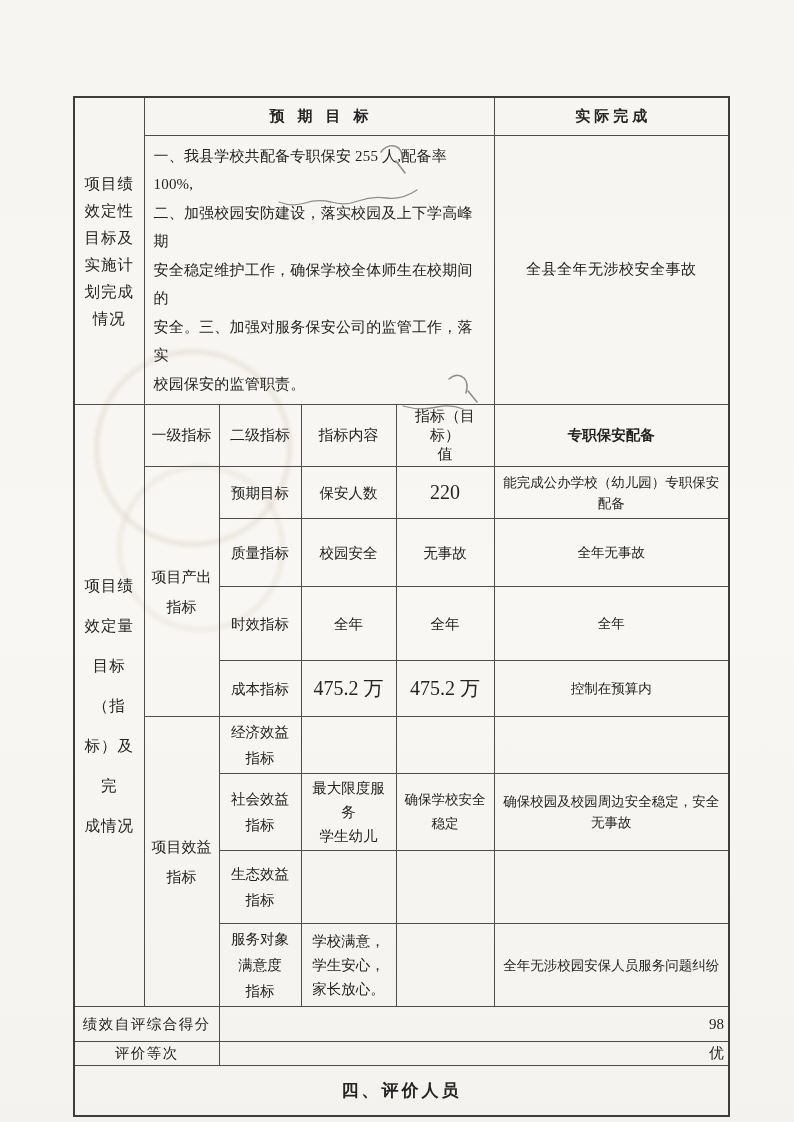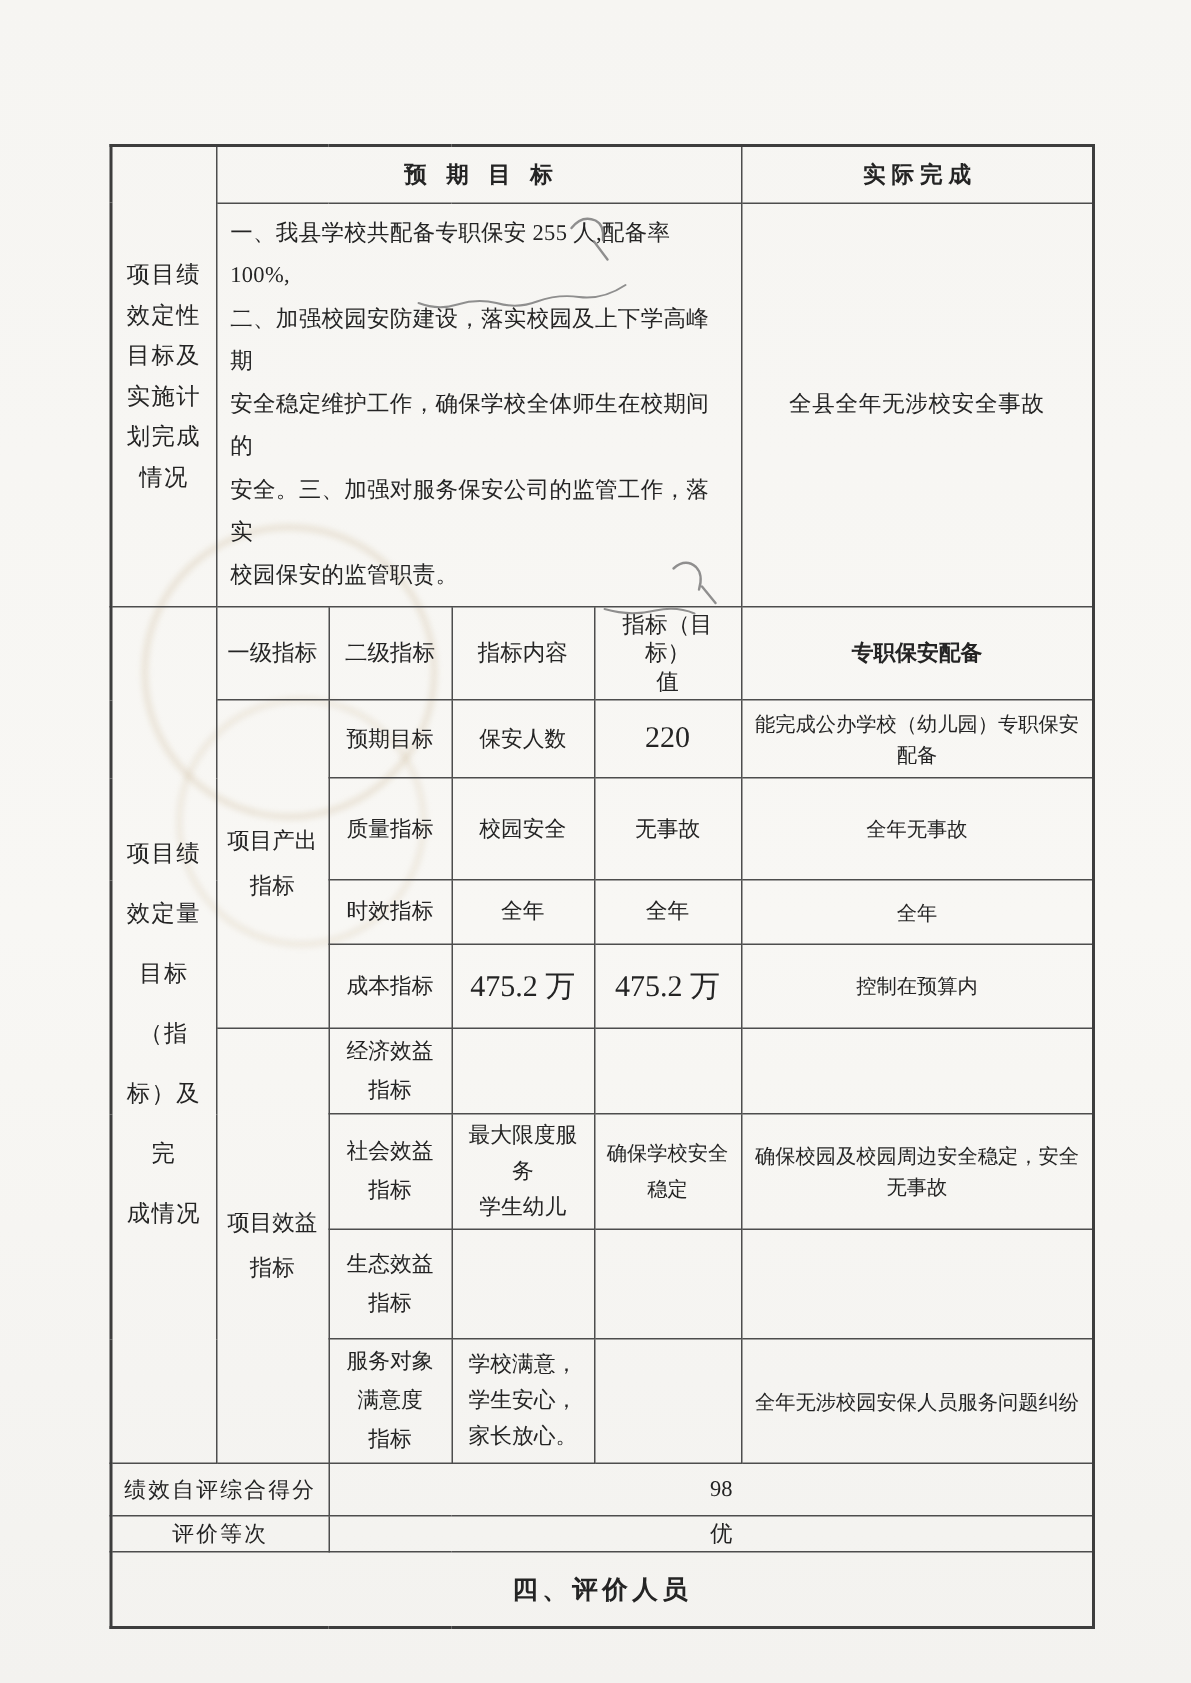--- a/index.html
+++ b/index.html
@@ -49,21 +49,21 @@
   .actual1{font-size:15px;letter-spacing:0.5px;}
   .chdr{font-size:15px;}
   .chdr-actual{font-family:"Liberation Sans","DejaVu Sans",sans-serif;font-weight:600;font-size:14.5px;}
   .group{font-size:15px;line-height:30px;}
   .lvl2{font-size:14.5px;line-height:26px;}
   .cont{font-size:14.5px;line-height:24px;}
   .sans{font-family:"Liberation Sans","DejaVu Sans",sans-serif;}
   .fval{font-size:13.5px;line-height:21px;margin-left:19px;}
   .numcell{font-size:20px;}
   .sumlabel{font-size:14.5px;letter-spacing:1.5px;}
-  .sumval{text-align:center;padding-left:18px;font-size:15px;}
+  .sumval{text-align:right;padding-left:18px;font-size:15px;}
   .footer-cell{font-size:17px;letter-spacing:3px;font-weight:600;}
   .marks{position:absolute;left:0;top:0;pointer-events:none;}
 </style>
 </head>
 <body>
 
 <div class="page">
 
   <div class="stamp s1"></div>
   <div class="stamp s2"></div>
@@ -119,21 +119,21 @@
       <td class="cont">保安人数</td>
       <td class="numcell">220</td>
       <td class="sans fval">能完成公办学校（幼儿园）专职保安配备</td>
     </tr>
     <tr style="height:68px">
       <td class="lvl2">质量指标</td>
       <td class="cont">校园安全</td>
       <td class="cont">无事故</td>
       <td class="sans fval">全年无事故</td>
     </tr>
-    <tr style="height:43px">
+    <tr style="height:74px">
       <td class="lvl2">时效指标</td>
       <td class="cont">全年</td>
       <td class="cont">全年</td>
       <td class="sans fval">全年</td>
     </tr>
     <tr style="height:56px">
       <td class="lvl2">成本指标</td>
       <td class="numcell">475.2 万</td>
       <td class="numcell">475.2 万</td>
       <td class="sans fval">控制在预算内</td>

